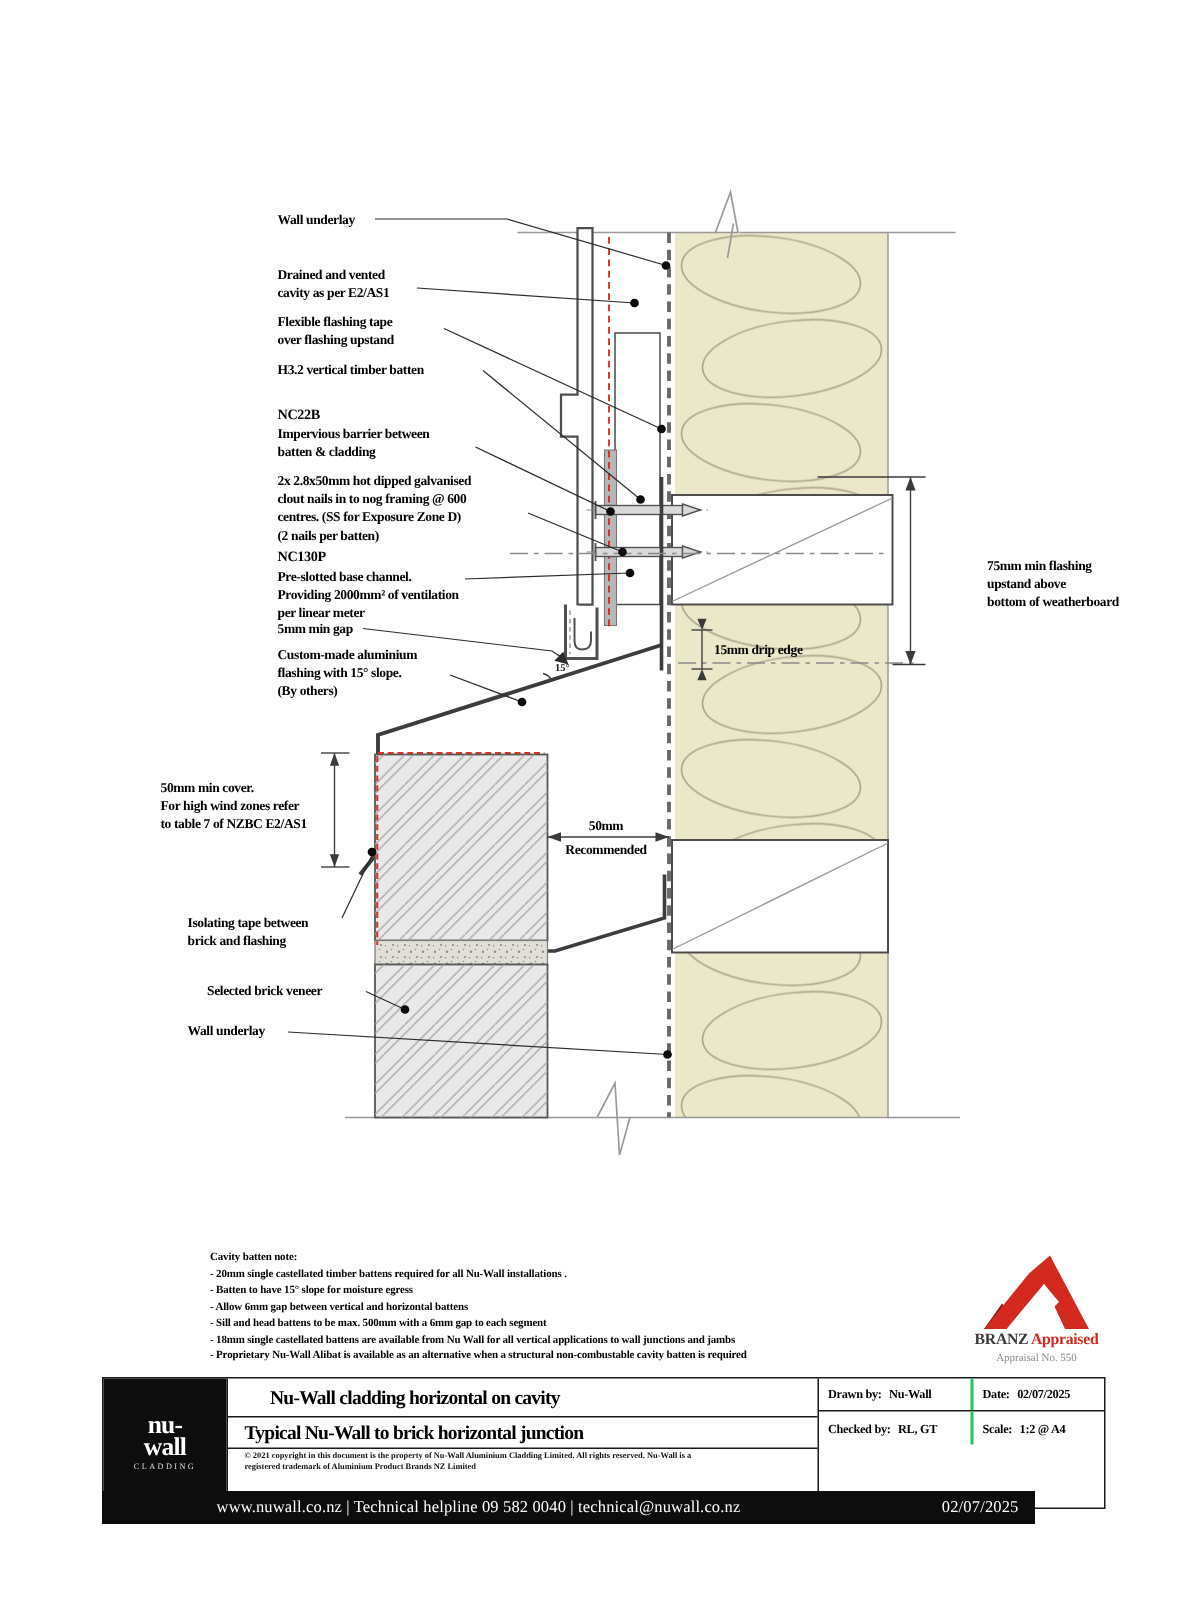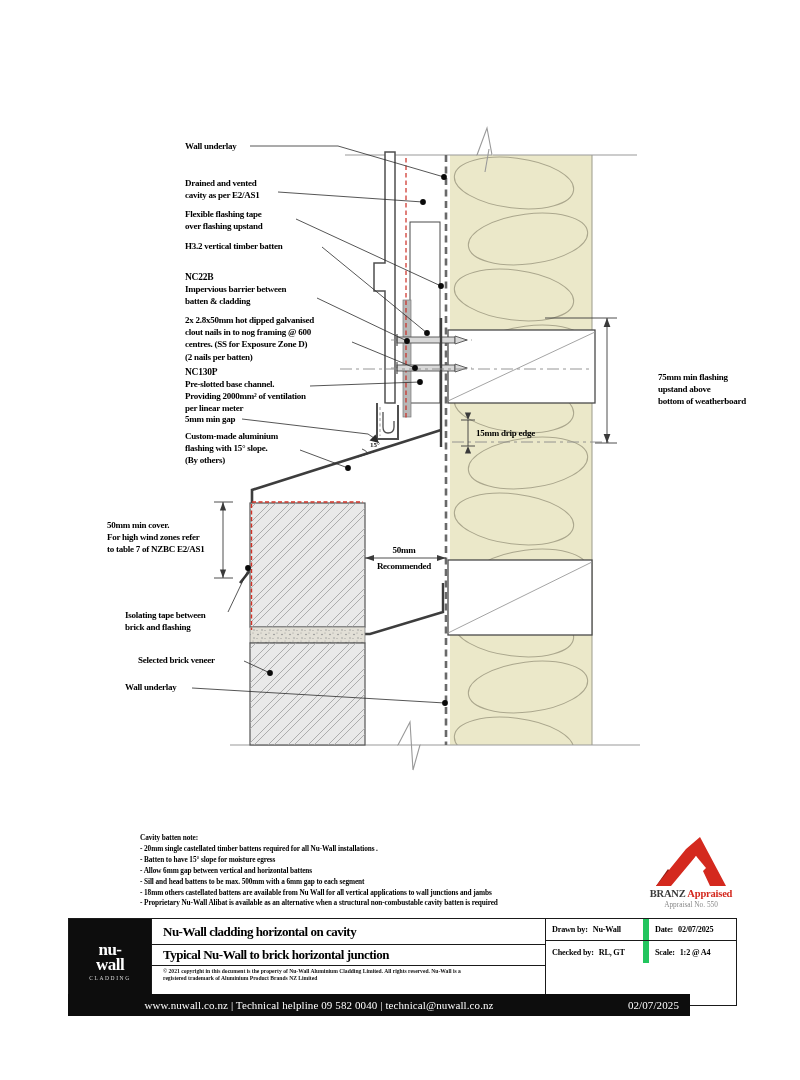--- a/index.html
+++ b/index.html
@@ -21,33 +21,33 @@
   .titleblock{position:absolute;left:68px;top:918px;width:669px;height:88px;
               border:1.6px solid #1a1a1a;box-sizing:border-box;display:flex;background:#fff;}
   .tb-logo{width:82px;background:#0d0d0d;color:#fff;display:flex;flex-direction:column;
            align-items:center;justify-content:center;flex:none;}
   .tb-logo .l1{font-size:17px;font-weight:bold;line-height:14px;letter-spacing:-0.5px;}
   .tb-logo .l2{font-size:17px;font-weight:bold;line-height:15px;letter-spacing:-0.5px;}
   .tb-logo .sub{font-size:5.5px;letter-spacing:1.6px;margin-top:3px;color:#ddd;}
   .tb-mid{width:395px;flex:none;display:flex;flex-direction:column;border-left:1px solid #1a1a1a;
           border-right:1px solid #1a1a1a;box-sizing:border-box;}
   .tb-title1{height:26px;border-bottom:1px solid #1a1a1a;display:flex;align-items:center;
-             padding-left:11px;font-size:13px;font-weight:bold;letter-spacing:-0.5px;box-sizing:border-box;}
+             padding-left:28px;font-size:13px;font-weight:bold;letter-spacing:-0.5px;box-sizing:border-box;}
   .tb-title2{height:21px;border-bottom:1px solid #1a1a1a;display:flex;align-items:center;
              padding-left:11px;font-size:13px;font-weight:bold;letter-spacing:-0.5px;box-sizing:border-box;}
   .tb-copy{flex:1;padding:2px 10px 0 11px;font-size:5.6px;font-weight:bold;color:#111;
            line-height:6.8px;white-space:pre-line;letter-spacing:0;}
   .tb-right{flex:1;display:flex;flex-direction:column;}
   .tb-code{height:24px;border-bottom:1px solid #1a1a1a;display:flex;align-items:center;
            justify-content:center;font-size:13.5px;font-weight:bold;letter-spacing:-0.2px;box-sizing:border-box;}
   .tb-row{height:22px;display:flex;border-bottom:1px solid #1a1a1a;box-sizing:border-box;}
   .tb-row:last-child{border-bottom:none;}
   .tb-cell{display:flex;align-items:center;padding-left:6px;font-size:8.2px;font-weight:bold;
            letter-spacing:-0.2px;box-sizing:border-box;}
-  .tb-cell.c1{width:103px;border-right:6px solid #22c55e;flex:none;}
+  .tb-cell.c1{width:103px;border-right:2px solid #22c55e;flex:none;}
   .tb-cell.c2{flex:1;}
   .tb-cell .lab{margin-right:5px;}
   .footerbar{position:absolute;left:68px;top:994px;width:622px;height:22px;background:#0d0d0d;
              color:#fff;display:flex;align-items:center;font-size:11px;letter-spacing:0.1px;}
   .footer-main{margin:0 auto;padding-right:120px;}
   .footer-date{position:absolute;right:11px;top:0;height:100%;display:flex;align-items:center;}
 </style>
 </head>
 <body>
 
@@ -235,21 +235,21 @@
   <div class="dim-label" style="left:404px;top:544px;transform:translateX(-50%);">50mm</div>
   <div class="dim-label" style="left:404px;top:560px;transform:translateX(-50%);">Recommended</div>
   <div class="tiny-angle" style="left:370px;top:441px;">15°</div>
 
   <div class="notes">
     <div>Cavity batten note:</div>
     <div>- 20mm single castellated timber battens  required for all Nu-Wall installations .</div>
     <div>- Batten to have 15° slope for moisture egress</div>
     <div>- Allow 6mm gap between vertical and horizontal battens</div>
     <div>- Sill and head battens to be max. 500mm with a 6mm gap to each segment</div>
-    <div>- 18mm others castellated battens are available from Nu Wall for all vertical applications to wall junctions and jambs</div>
+    <div>- 18mm single castellated battens are available from Nu Wall for all vertical applications to wall junctions and jambs</div>
     <div>- Proprietary Nu-Wall Alibat is available as an alternative when a structural non-combustable cavity batten is required</div>
   </div>
 
   <div class="branz">
     <svg width="74" height="50" viewBox="0 0 74 50" style="position:static;display:block;margin:0 auto;">
       <polygon points="2,50 14,33 22,42 10,50" fill="#8f1a12"></polygon>
       <polygon points="2,50 32,13 46,1 72,50 56,50 42,20 17,50" fill="#d4291e"></polygon>
       <polygon points="42,20 52,32 46,38 38,26" fill="#fff"></polygon>
     </svg>
     <div class="branz-line">

